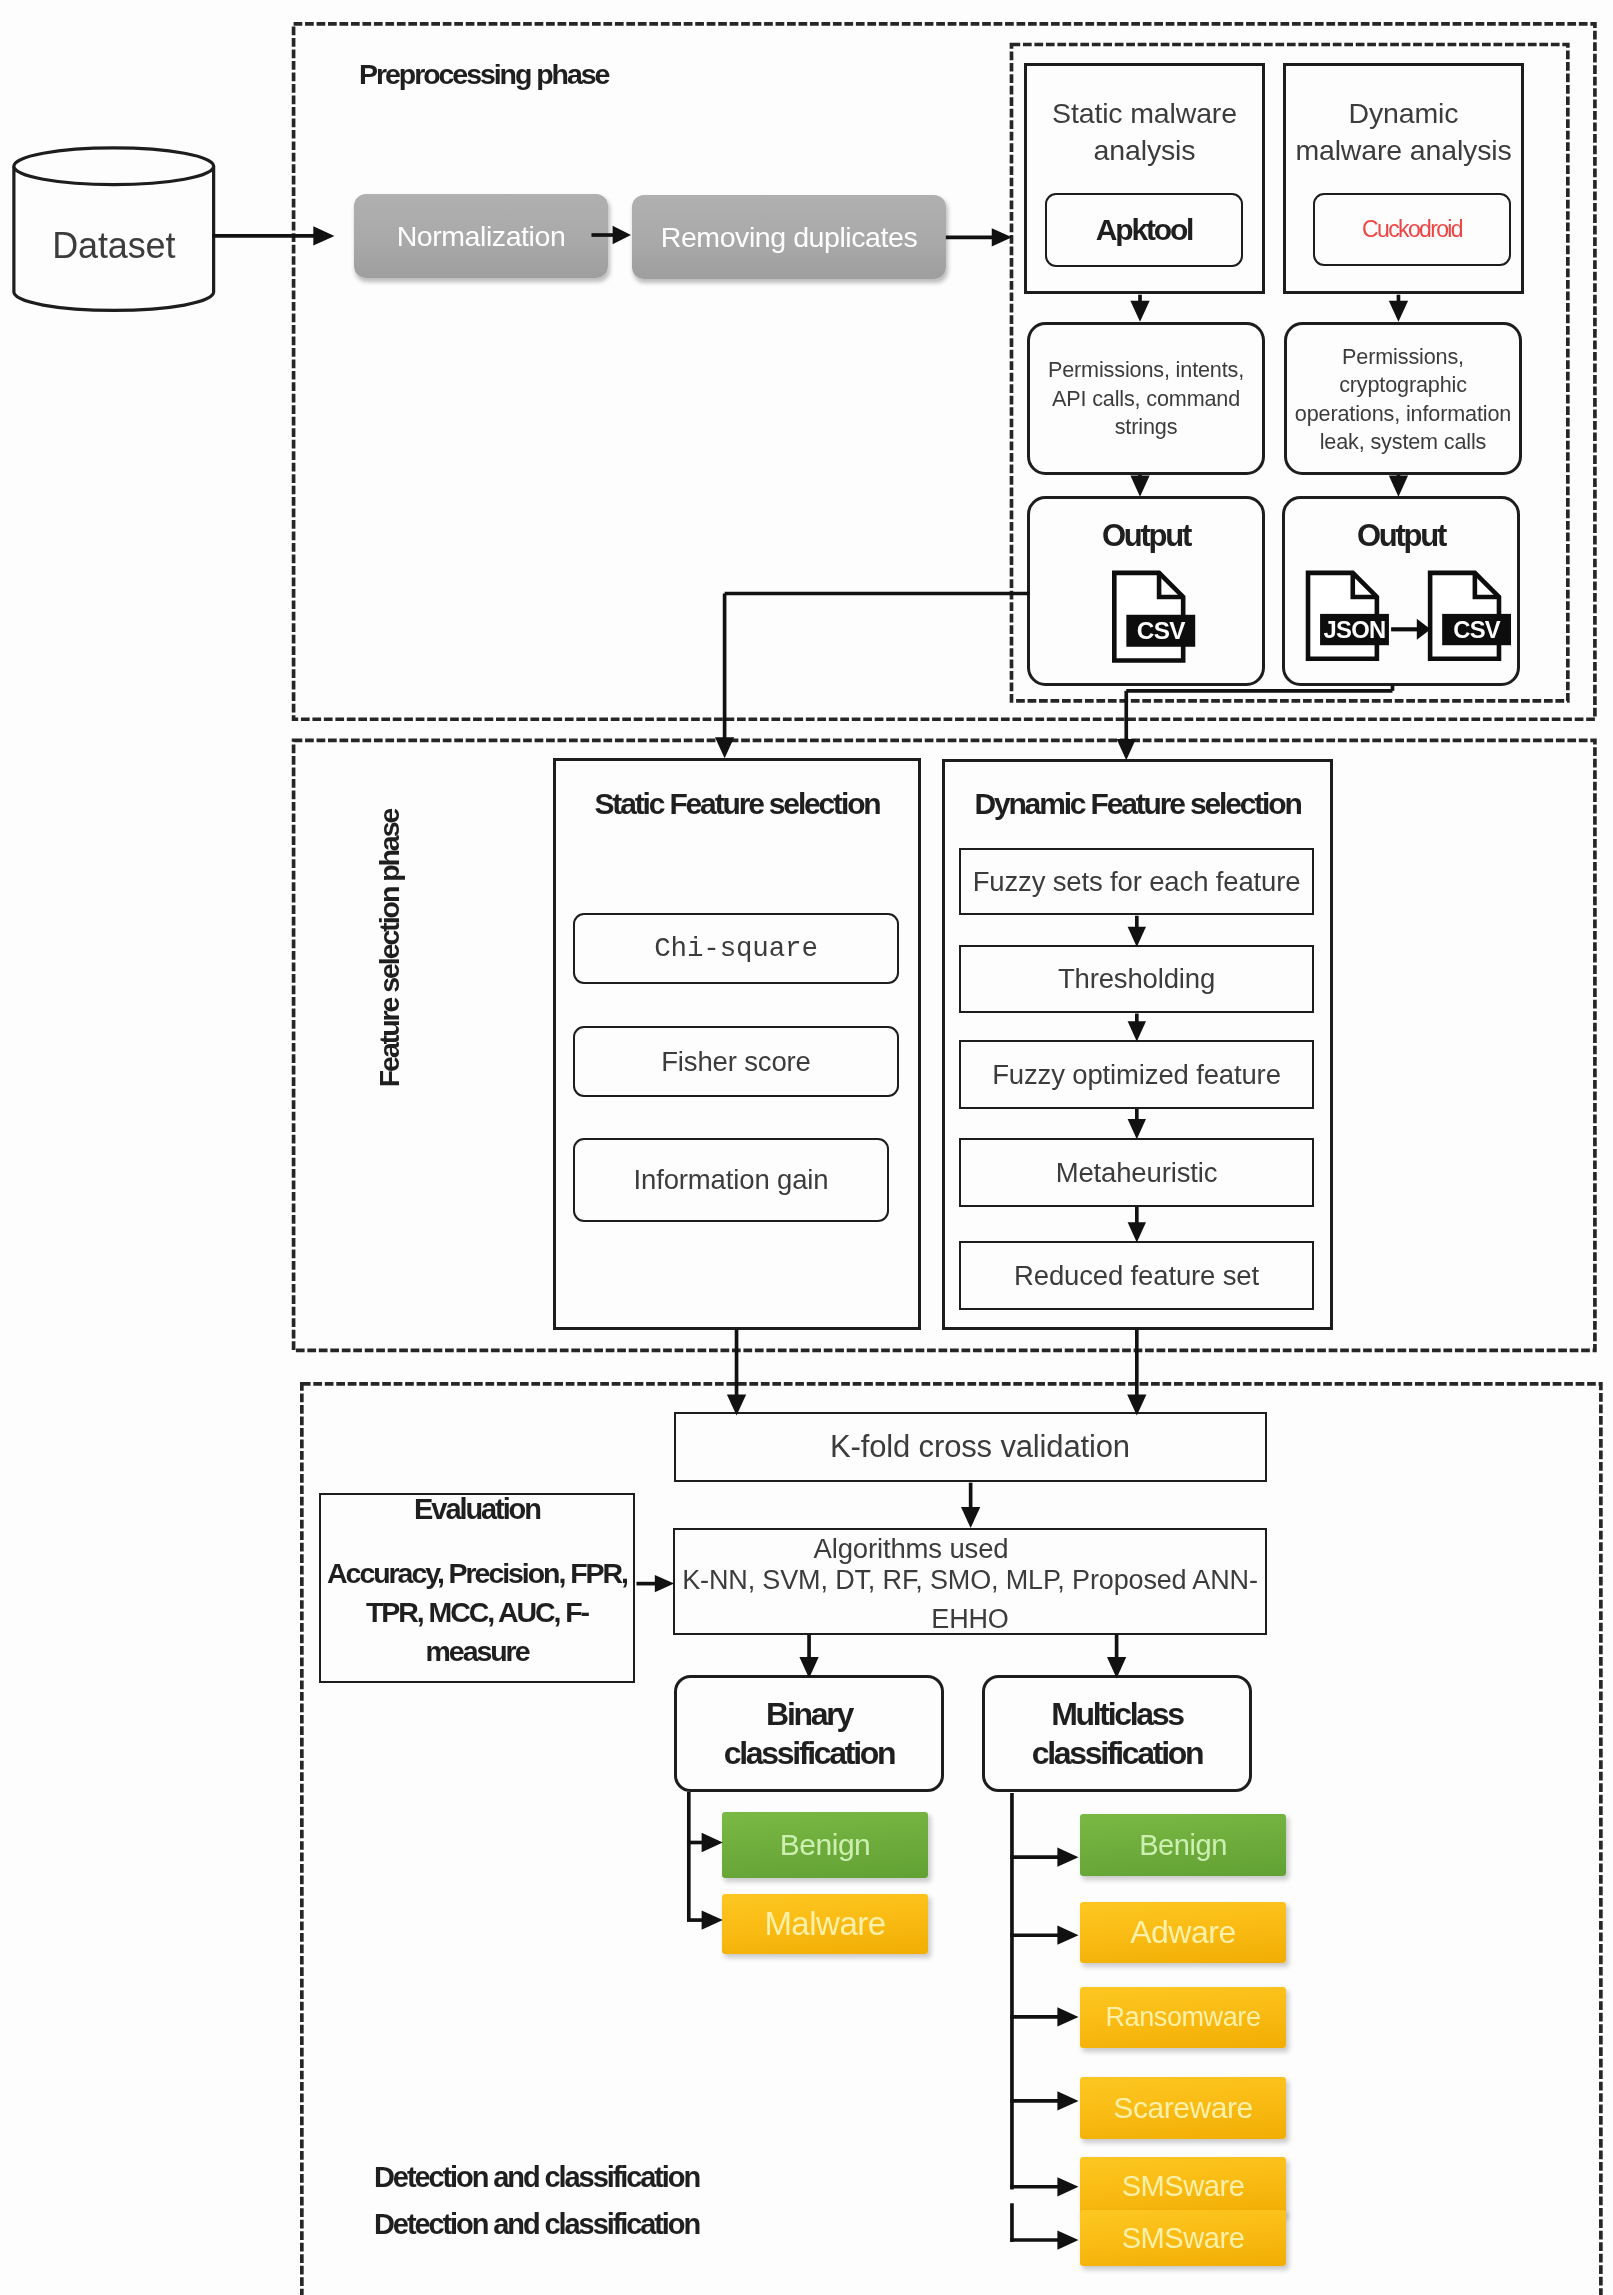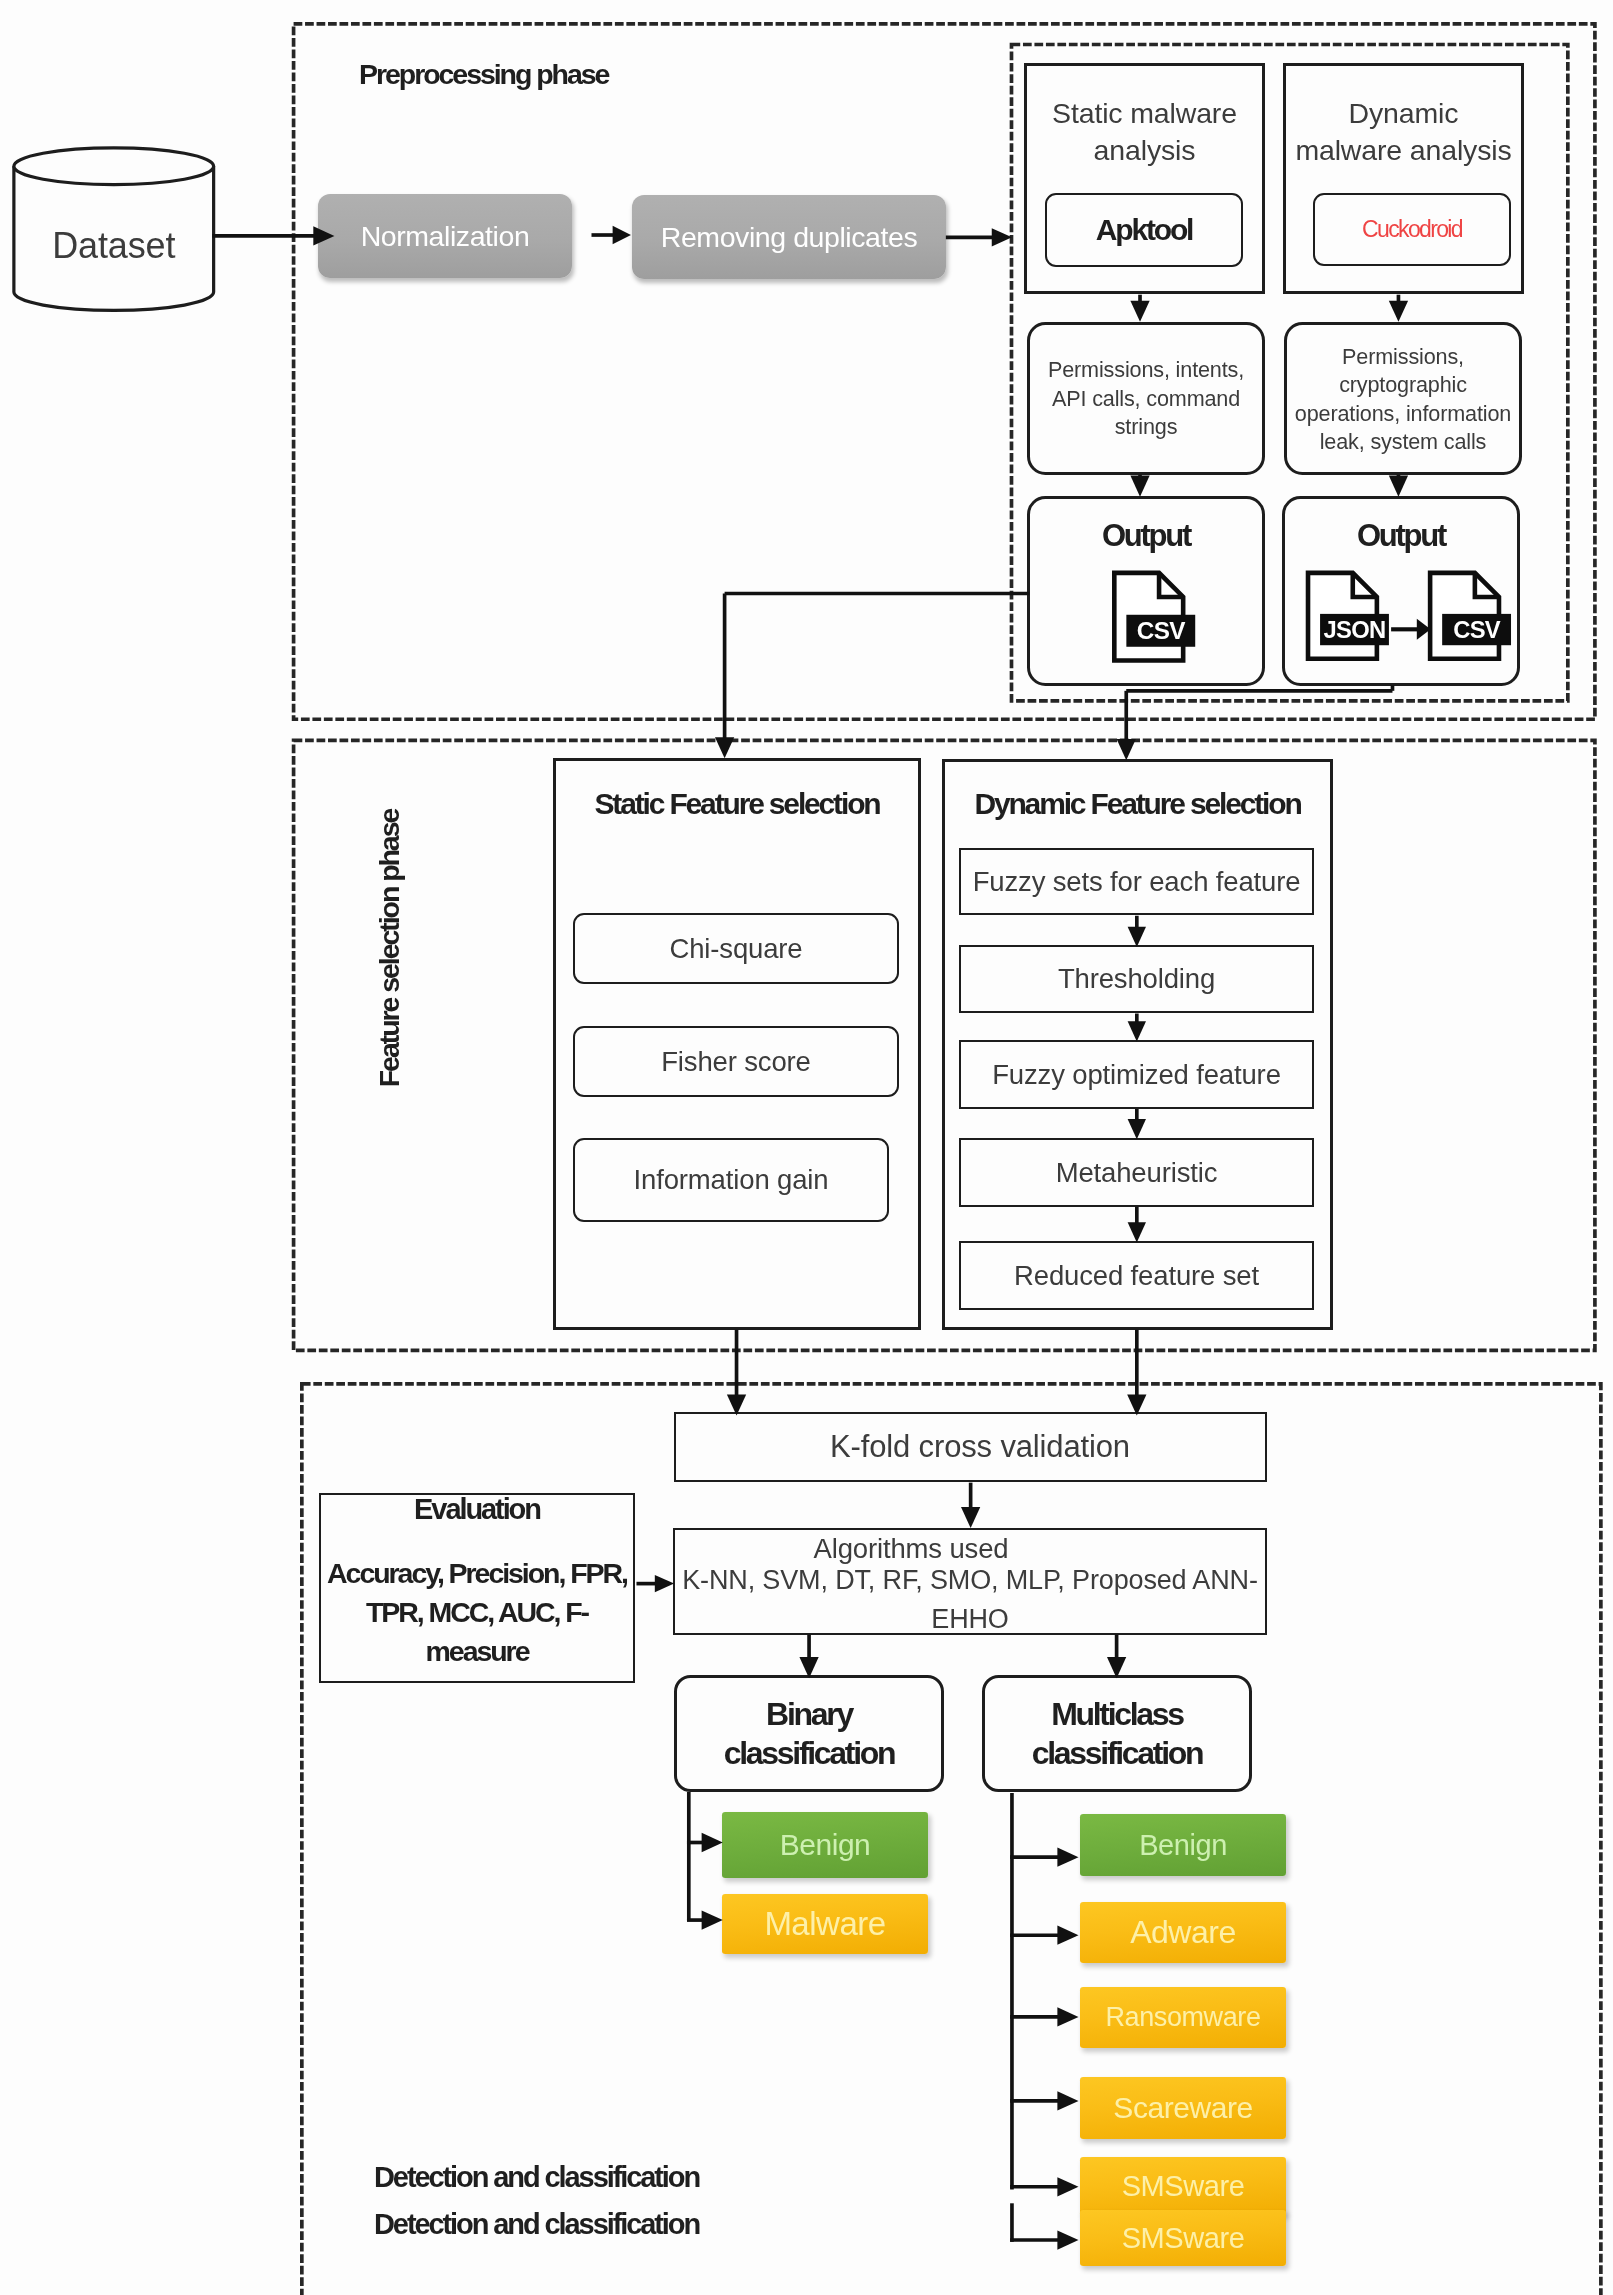--- a/index.html
+++ b/index.html
@@ -32,21 +32,21 @@
 <div class="abs" style="left:359px;top:60px;width:321px;height:32px;">
       <span data-bind="preprocessing.phase_label" style="font-size:28.5px;font-weight:bold;letter-spacing:-0.072em;color:#1f1f1f;line-height:28.5px;">Preprocessing phase</span>
     </div>
 <svg class="abs" style="left:0;top:0;width:239px;height:349px;overflow:visible;" viewBox="0 0 520 760" width="239" height="349">
       <path d="M30 362 V 636 A 217.5 40 0 0 0 465 636 V 362" fill="#fdfdfd" stroke="#1d1d1d" stroke-width="7"></path>
       <ellipse cx="247.5" cy="362" rx="217.5" ry="40" fill="#fdfdfd" stroke="#1d1d1d" stroke-width="7"></ellipse>
     </svg>
 <div class="abs ctr" style="left:13.8px;top:217px;width:200px;height:57px;">
       <span data-bind="preprocessing.dataset_label" style="font-size:36px;">Dataset</span>
     </div>
-<div class="abs pill ctr" style="left:318px;top:194px;width:254px;height:84px;">
+<div class="abs pill ctr" style="left:354px;top:194px;width:254px;height:84px;">
       <span data-bind="preprocessing.steps.0.label" style="font-size:28.5px;">Normalization</span>
     </div>
 <div class="abs pill ctr" style="left:632px;top:195px;width:314px;height:84px;">
       <span data-bind="preprocessing.steps.1.label" style="font-size:28.5px;">Removing duplicates</span>
     </div>
 <div class="abs phase" style="left:1011px;top:45px;width:556px;height:657px;"></div>
 <div class="abs rect" style="left:1024px;top:63px;width:241px;height:231px;"></div>
 <div class="abs ctr" style="left:1024px;top:93px;width:241px;height:77px;">
       <span data-bind="preprocessing.analysis.0.title" style="font-size:28.5px;line-height:37px;">Static malware
 analysis</span>
@@ -84,21 +84,21 @@
       <span data-bind="preprocessing.analysis.1.output_label" style="font-size:31px;font-weight:bold;letter-spacing:-0.072em;color:#1f1f1f;">Output</span>
     </div>
 <div class="abs phase" style="left:293px;top:741px;width:1302px;height:610px;"></div>
 <div class="abs ctr" style="left:159px;top:930px;width:459px;height:37px;transform:rotate(-90deg);transform-origin:center center;">
       <span data-bind="feature_selection.phase_label" style="font-size:28.5px;font-weight:bold;letter-spacing:-0.072em;color:#1f1f1f;line-height:32px;">Feature selection phase</span>
     </div>
 <div class="abs rect" style="left:553px;top:758px;width:368px;height:572px;"></div>
 <div class="abs ctr" style="left:553px;top:786px;width:368px;height:35px;">
       <span data-bind="feature_selection.static.title" style="font-size:30px;font-weight:bold;letter-spacing:-0.072em;color:#1f1f1f;">Static Feature selection</span>
     </div>
-<div class="abs round ctr" style="left:573px;top:913px;width:326px;height:71px;border-radius:11px;border-width:2.8px;">
+<div class="abs round ctr" style="left:573px;top:913px;width:326px;height:71px;border-radius:11px;border-width:2.8px;font-family:Liberation Mono, monospace;">
       <span data-bind="feature_selection.static.methods.0" style="font-size:27.5px;">Chi-square</span>
     </div>
 <div class="abs round ctr" style="left:573px;top:1026px;width:326px;height:71px;border-radius:11px;border-width:2.8px;">
       <span data-bind="feature_selection.static.methods.1" style="font-size:27.5px;">Fisher score</span>
     </div>
 <div class="abs round ctr" style="left:573px;top:1138px;width:316px;height:84px;border-radius:11px;border-width:2.8px;">
       <span data-bind="feature_selection.static.methods.2" style="font-size:27.5px;">Information gain</span>
     </div>
 <div class="abs rect" style="left:942px;top:759px;width:391px;height:571px;"></div>
 <div class="abs ctr" style="left:942px;top:786px;width:391px;height:35px;">

